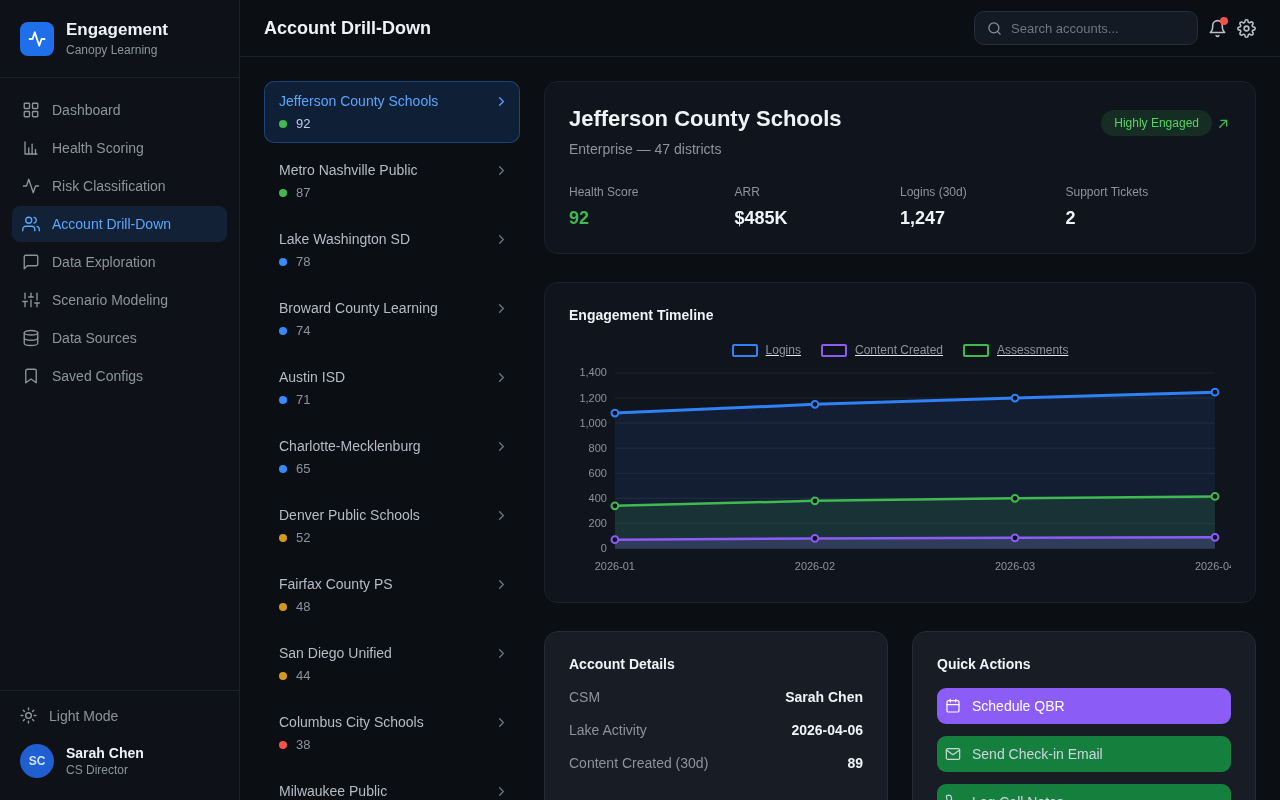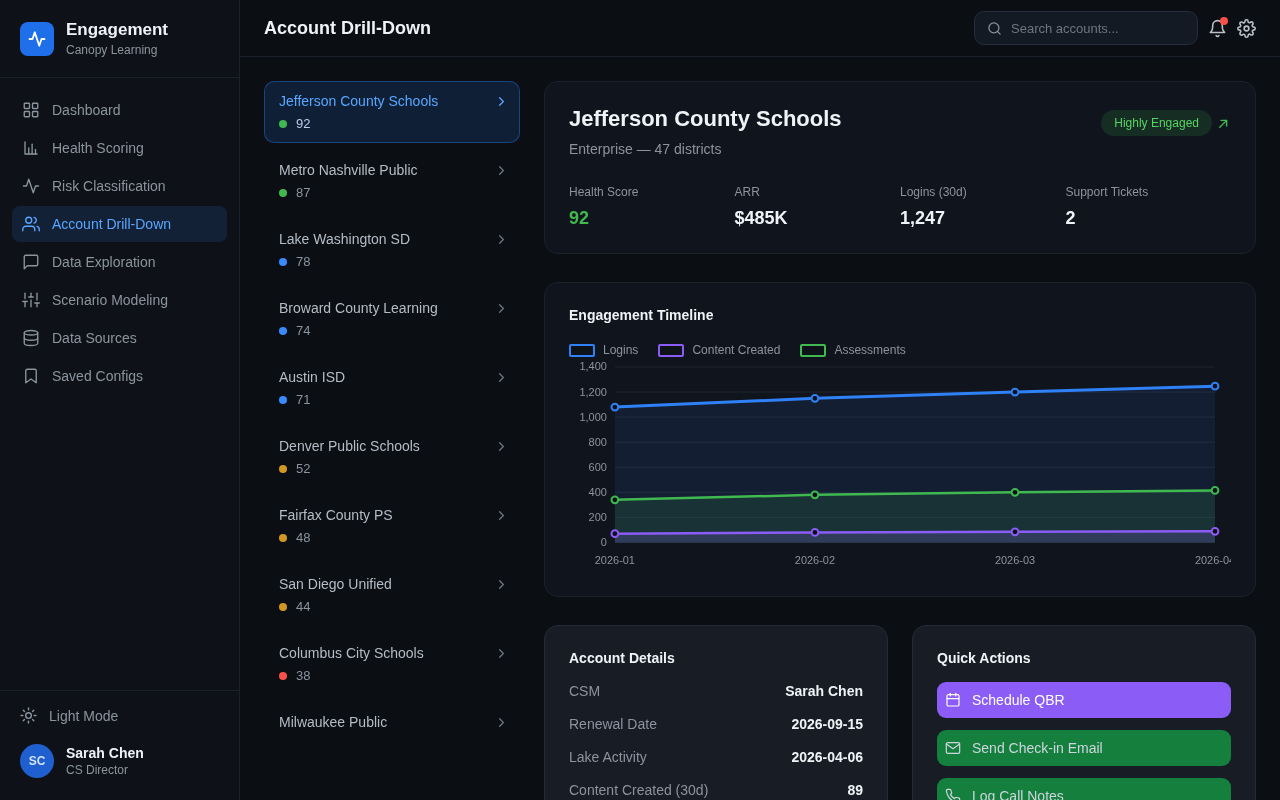--- a/index.html
+++ b/index.html
@@ -61,21 +61,21 @@
   .summary-title { font-size:22px; font-weight:bold; color:#f0f3f6; }
   .summary-sub { font-size:14px; color:#8b949e; margin-top:9px; }
   .badge-wrap { display:flex; align-items:center; gap:4px; margin-top:4px; }
   .badge { background:rgba(63,185,80,.15); color:#56d364; font-size:12px; padding:6px 13px; border-radius:999px; white-space:nowrap; }
   .trend { color:#3fb950; }
   .stats { display:grid; grid-template-columns:repeat(4,1fr); margin-top:28px; }
   .stat-label { font-size:12px; color:#8b949e; }
   .stat-value { font-size:18px; font-weight:bold; color:#f0f3f6; margin-top:9px; }
 
   .chart-title { font-size:14px; font-weight:bold; color:#f0f3f6; }
-  .legend { display:flex; gap:20px; margin:20px 0 2px; }
+  .legend { display:flex; justify-content:center; gap:20px; margin:20px 0 8px;text-decoration:underline; }
   .legend-item { display:flex; align-items:center; gap:8px; }
   .swatch { width:26px; height:13px; border-radius:2px; border:2px solid; background:rgba(13,17,23,.4); }
   .legend-label { font-size:12px; color:#8b949e; }
 
   .bottom-grid { display:grid; grid-template-columns:1fr 1fr; gap:24px; }
   .card.light { background:#171c25; border-color:#242b36; }
   .card-title { font-size:14px; font-weight:bold; color:#f0f3f6; }
   .kv { display:flex; justify-content:space-between; align-items:center; margin-top:17px; font-size:14px; }
   .kv-label { color:#8b949e; }
   .kv-value { color:#f0f3f6; font-weight:bold; }
@@ -294,20 +294,32 @@
             <svg width="15" height="15" viewBox="0 0 24 24" fill="none" stroke="currentColor" stroke-width="2" stroke-linecap="round" stroke-linejoin="round">
               <polyline points="9 18 15 12 9 6"></polyline>
             </svg>
           </span>
         </div>
         <div class="acct">
           <div class="acct-name">Austin ISD</div>
           <div class="acct-meta">
             <span class="dot" style="background:#388bfd"></span>
             <span class="acct-score">71</span>
+          </div>
+          <span class="acct-chevron">
+            <svg width="15" height="15" viewBox="0 0 24 24" fill="none" stroke="currentColor" stroke-width="2" stroke-linecap="round" stroke-linejoin="round">
+              <polyline points="9 18 15 12 9 6"></polyline>
+            </svg>
+          </span>
+        </div>
+        <div class="acct">
+          <div class="acct-name">Charlotte-Mecklenburg</div>
+          <div class="acct-meta">
+            <span class="dot" style="background:#388bfd"></span>
+            <span class="acct-score">65</span>
           </div>
           <span class="acct-chevron">
             <svg width="15" height="15" viewBox="0 0 24 24" fill="none" stroke="currentColor" stroke-width="2" stroke-linecap="round" stroke-linejoin="round">
               <polyline points="9 18 15 12 9 6"></polyline>
             </svg>
           </span>
         </div>
         <div class="acct">
           <div class="acct-name">Denver Public Schools</div>
           <div class="acct-meta">
@@ -466,24 +478,20 @@
 
       <div class="bottom-grid">
         <section class="card light">
           <div class="card-title">Account Details</div>
           <div id="detailRows">
               <div class="kv">
                 <span class="kv-label">CSM</span>
                 <span class="kv-value">Sarah Chen</span>
               </div>
               <div class="kv">
-                <span class="kv-label">Renewal Date</span>
-                <span class="kv-value">2026-09-15</span>
-              </div>
-              <div class="kv">
                 <span class="kv-label">Lake Activity</span>
                 <span class="kv-value">2026-04-06</span>
               </div>
               <div class="kv">
                 <span class="kv-label">Content Created (30d)</span>
                 <span class="kv-value">89</span>
               </div>
             </div>
         </section>
         <section class="card light">

